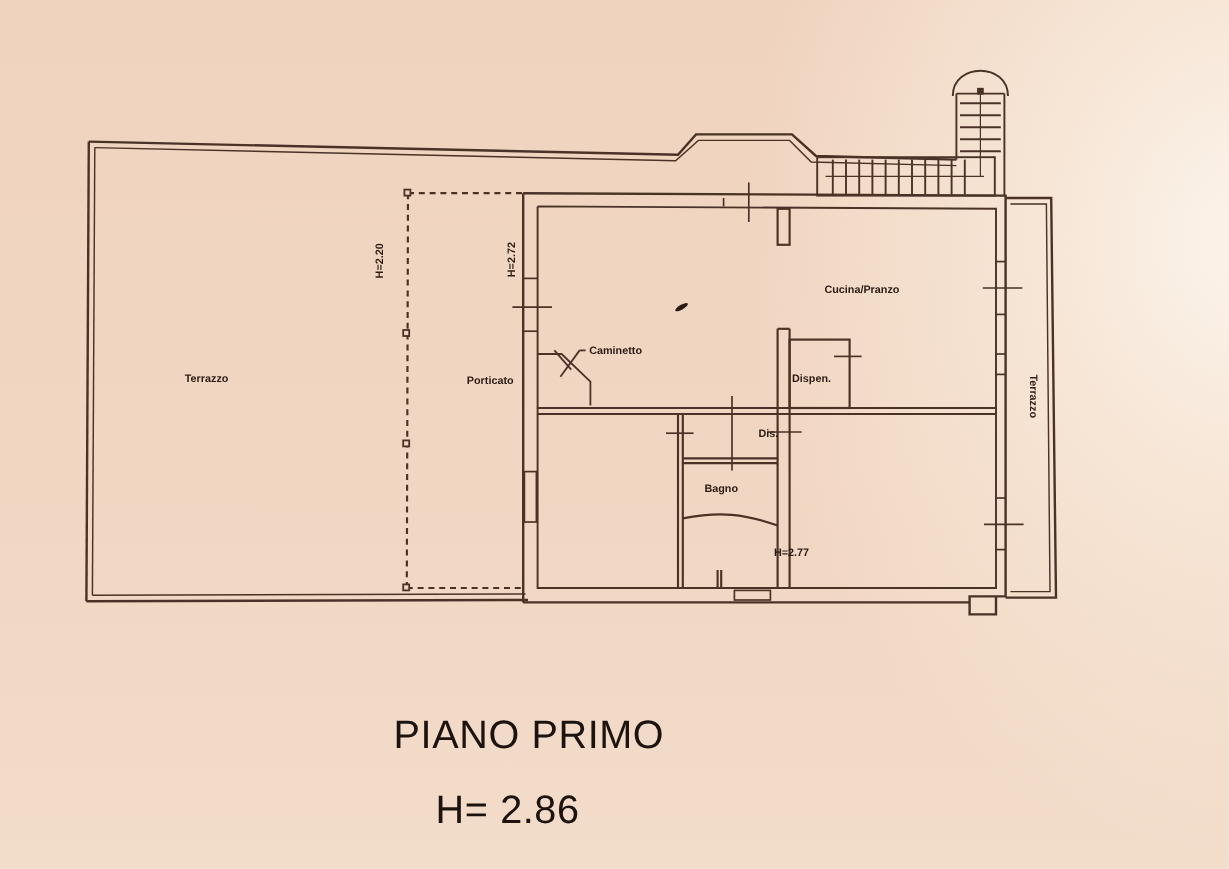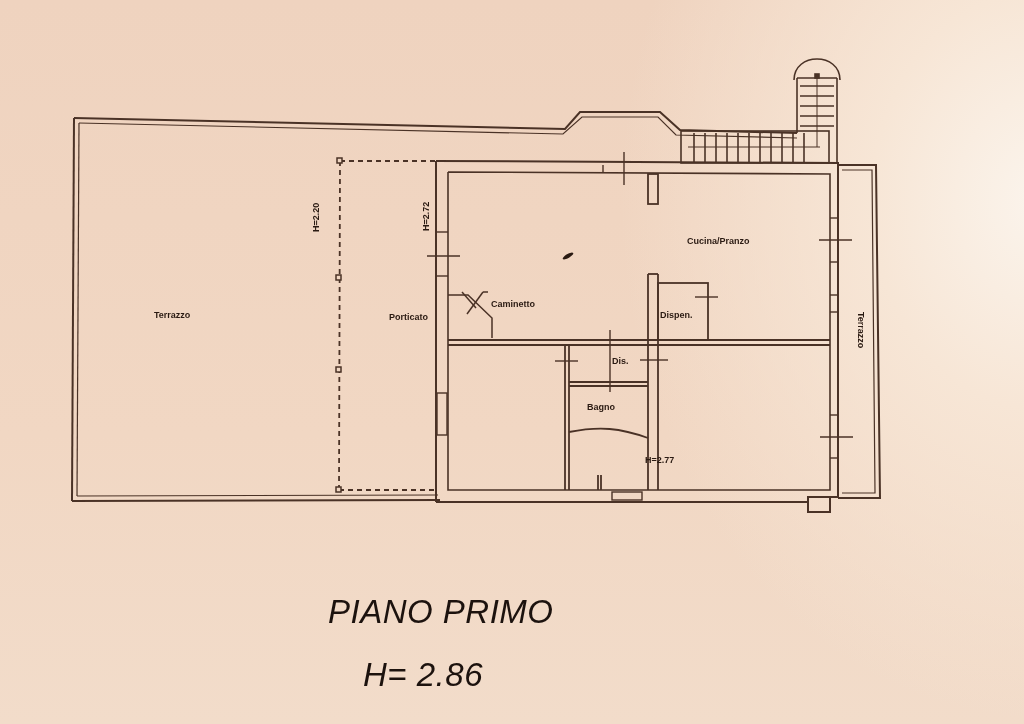--- a/index.html
+++ b/index.html
@@ -12,21 +12,21 @@
   #plan { position: absolute; left: 0; top: 0; width: 1024px; height: 724px; }
   .label {
     position: absolute; color: #2a1a12; font-weight: bold;
     font-family: "Liberation Sans", sans-serif; white-space: nowrap;
   }
   .small { font-size: 9px; }
   .vert { transform: rotate(-90deg); transform-origin: left top; }
   .vert90 { transform: rotate(90deg); transform-origin: left top; }
   .title {
     position: absolute; color: #1c120e; font-family: "Liberation Sans", sans-serif;
-    font-size: 33px; letter-spacing: 0.5px; white-space: nowrap; font-style: italic;
+    font-size: 33px; letter-spacing: 0.5px; white-space: nowrap;
   }
 </style>
 </head>
 <body>
 
 <svg id="plan" viewBox="0 0 1024 724" xmlns="http://www.w3.org/2000/svg">
   <g fill="none" stroke="#4a3226" stroke-width="2">
 
     <g>
       <polyline points="74,118 565,129 580,112 660,112 680,130 797,133"></polyline>
@@ -140,24 +140,24 @@
       <line x1="817" y1="76" x2="817" y2="147" stroke-width="1"></line>
       <path d="M794,80 C794,52 840,52 840,80"></path>
       <rect x="815" y="74" width="4" height="4" fill="#4a3226"></rect>
     </g>
   </g>
   <ellipse cx="568" cy="256" rx="6" ry="2" fill="#2a1a12" transform="rotate(-30 568 256)"></ellipse>
 </svg>
 
 <span class="label small" style="left:154px; top:310px;">Terrazzo</span>
 <span class="label small" style="left:355px; top:312px;margin-left:34px;">Porticato</span>
-<span class="label small" style="left:491px; top:287px;margin-top:12px;">Caminetto</span>
+<span class="label small" style="left:491px; top:287px;">Caminetto</span>
 <span class="label small" style="left:687px; top:236px;">Cucina/Pranzo</span>
 <span class="label small" style="left:660px; top:310px;">Dispen.</span>
-<span class="label small" style="left:612px; top:356px;">Dis.</span>
+<span class="label small" style="left:632px; top:356px;">Dis.</span>
 <span class="label small" style="left:587px; top:402px;">Bagno</span>
 <span class="label small vert90" style="left:866px; top:312px;">Terrazzo</span>
 
 <span class="label small vert" style="left:311px; top:232px;">H=2.20</span>
 <span class="label small vert" style="left:421px; top:231px;">H=2.72</span>
 <span class="label small" style="left:600px; top:455px;padding-left:45px;">H=2.77</span>
 
 <div class="title" style="left:328px; top:593px;">PIANO PRIMO</div>
 <div class="title" style="left:363px; top:656px;">H= 2.86</div>
 

